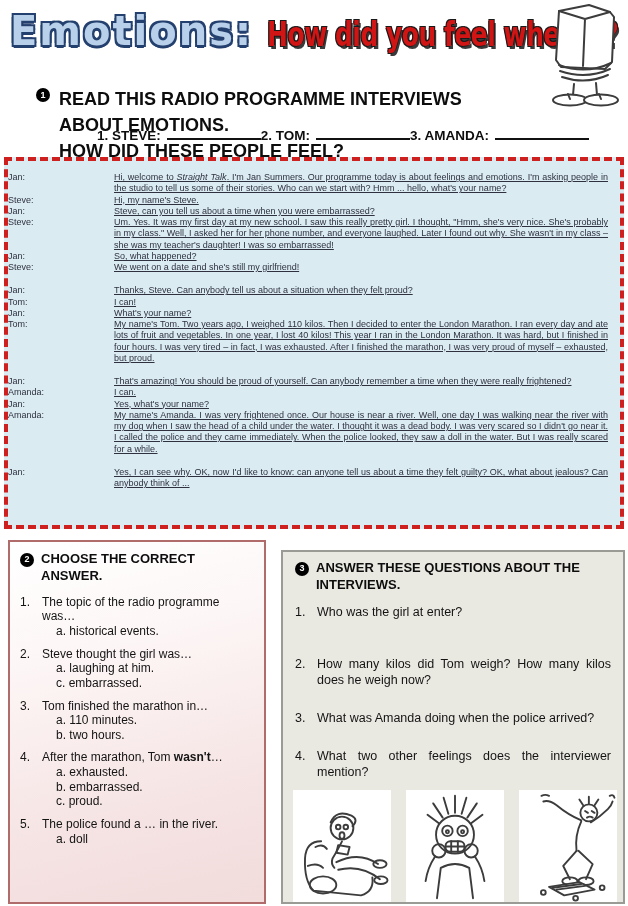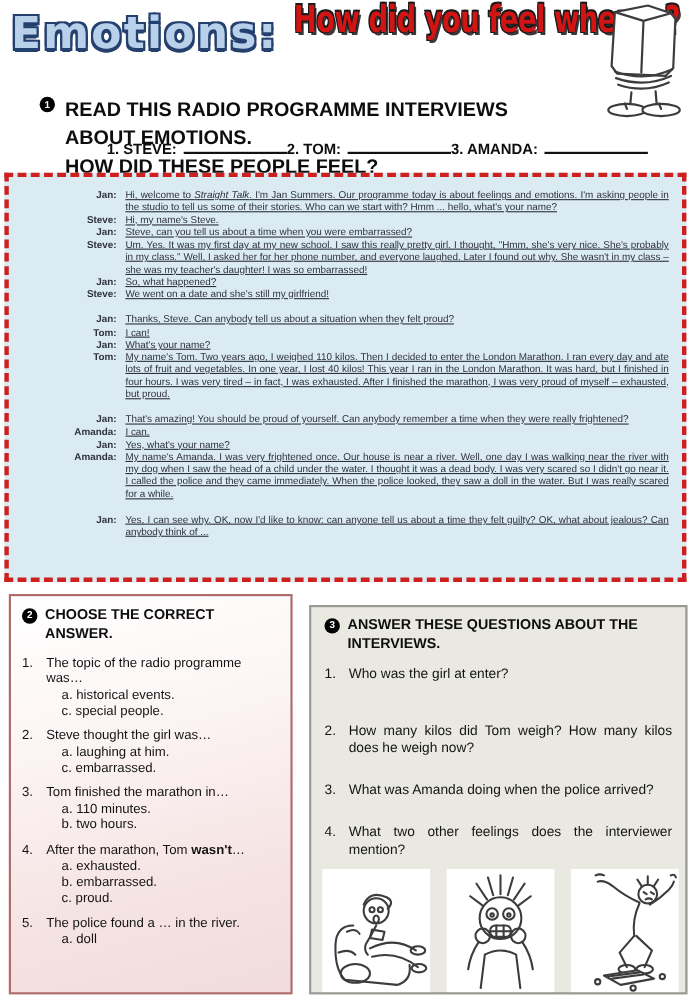--- a/index.html
+++ b/index.html
@@ -1,20 +1,20 @@
 <!DOCTYPE html>
 <html><head>
 <meta charset="utf-8">
 <style>
   html,body{margin:0;padding:0;background:#ffffff;}
   .page{position:relative;width:628px;height:906px;background:#ffffff;overflow:hidden;
         font-family:"Liberation Sans",sans-serif;color:#111;}
 
   
-  .title-row{position:absolute;top:8px;left:10px;display:flex;align-items:flex-start;gap:14px;white-space:nowrap;}
+  .title-row{position:absolute;top:8px;left:10px;display:flex;align-items:flex-end;gap:14px;white-space:nowrap;}
   .title-blue{font-family:"DejaVu Sans",sans-serif;font-weight:bold;font-size:40px;letter-spacing:2px;
     color:#b9d0ea;
     text-shadow:-2px -2px 0 #24406e,2px -2px 0 #24406e,-2px 2px 0 #24406e,2px 2px 0 #24406e,0 3px 0 #24406e;}
   .title-red{display:inline-block;font-family:"DejaVu Sans",sans-serif;font-weight:bold;font-size:25px;letter-spacing:-0.5px;
     color:#d11414;transform:scaleY(1.35);transform-origin:center bottom;
     text-shadow:-1px -1px 0 #1a1a1a,1px -1px 0 #1a1a1a,-1px 1px 0 #1a1a1a,2px 2px 0 #3a3a3a;}
 
   .bag{position:absolute;top:2px;right:0;width:84px;height:106px;}
   .bag svg{width:100%;height:100%;}
 
@@ -24,21 +24,21 @@
     font-size:9px;font-weight:bold;display:flex;align-items:center;justify-content:center;}
   .instr-text{font-weight:bold;font-size:18px;line-height:1.45;color:#0d0d0d;}
   .blanks{position:absolute;top:126px;left:36px;width:558px;display:flex;justify-content:center;
     font-weight:bold;font-size:13.5px;color:#0d0d0d;margin-left:28px;}
   .blank-line{display:inline-block;width:94px;border-bottom:2px solid #111;margin-left:6px;height:12px;}
 
   
   .dialogue-box{position:absolute;top:157px;left:4px;right:4px;height:372px;box-sizing:border-box;
     border:4px dashed #cf2020;background:#daebf2;padding:11px 12px 8px 0;overflow:hidden;}
   .drow{display:flex;font-size:9px;line-height:1.25;color:#2f3140;}
-  .spk{flex:0 0 98px;text-align:right;padding-right:8px;font-weight:bold;}
+  .spk{flex:0 0 98px;padding-right:8px;font-weight:normal;}
   .sp{flex:1;text-align:justify;text-decoration:underline;}
   .dialogue-group{margin-bottom:12px;}
   .dialogue-group:last-child{margin-bottom:0;}
 
   
   .task2{position:absolute;top:540px;left:8px;width:258px;bottom:2px;box-sizing:border-box;
     border:2px solid #b06b6b;background:linear-gradient(165deg,#ffffff 0%,#fdf6f6 30%,#f5e2e2 75%,#f2dcdc 100%);
     padding:9px 8px 4px 10px;overflow:hidden;}
   .box-title{display:flex;gap:7px;align-items:flex-start;font-weight:bold;font-size:13px;line-height:1.3;
     color:#0d0d0d;margin-bottom:10px;}
@@ -173,21 +173,20 @@
       <span class="num-circle">2</span>
       <span>CHOOSE THE CORRECT ANSWER.</span>
     </div>
     <div id="task2-questions">
         <div class="q">
           <span class="qnum">1.</span>
           <div class="qb">
             <div class="qstem">The topic of the radio programme was…</div>
             <div class="qopts">
               <div class="qopt">a. historical events.</div>
-              <div class="qopt">c. special people.</div>
             </div>
           </div>
         </div>
         <div class="q">
           <span class="qnum">2.</span>
           <div class="qb">
             <div class="qstem">Steve thought the girl was…</div>
             <div class="qopts">
               <div class="qopt">a. laughing at him.</div>
               <div class="qopt">c. embarrassed.</div>

